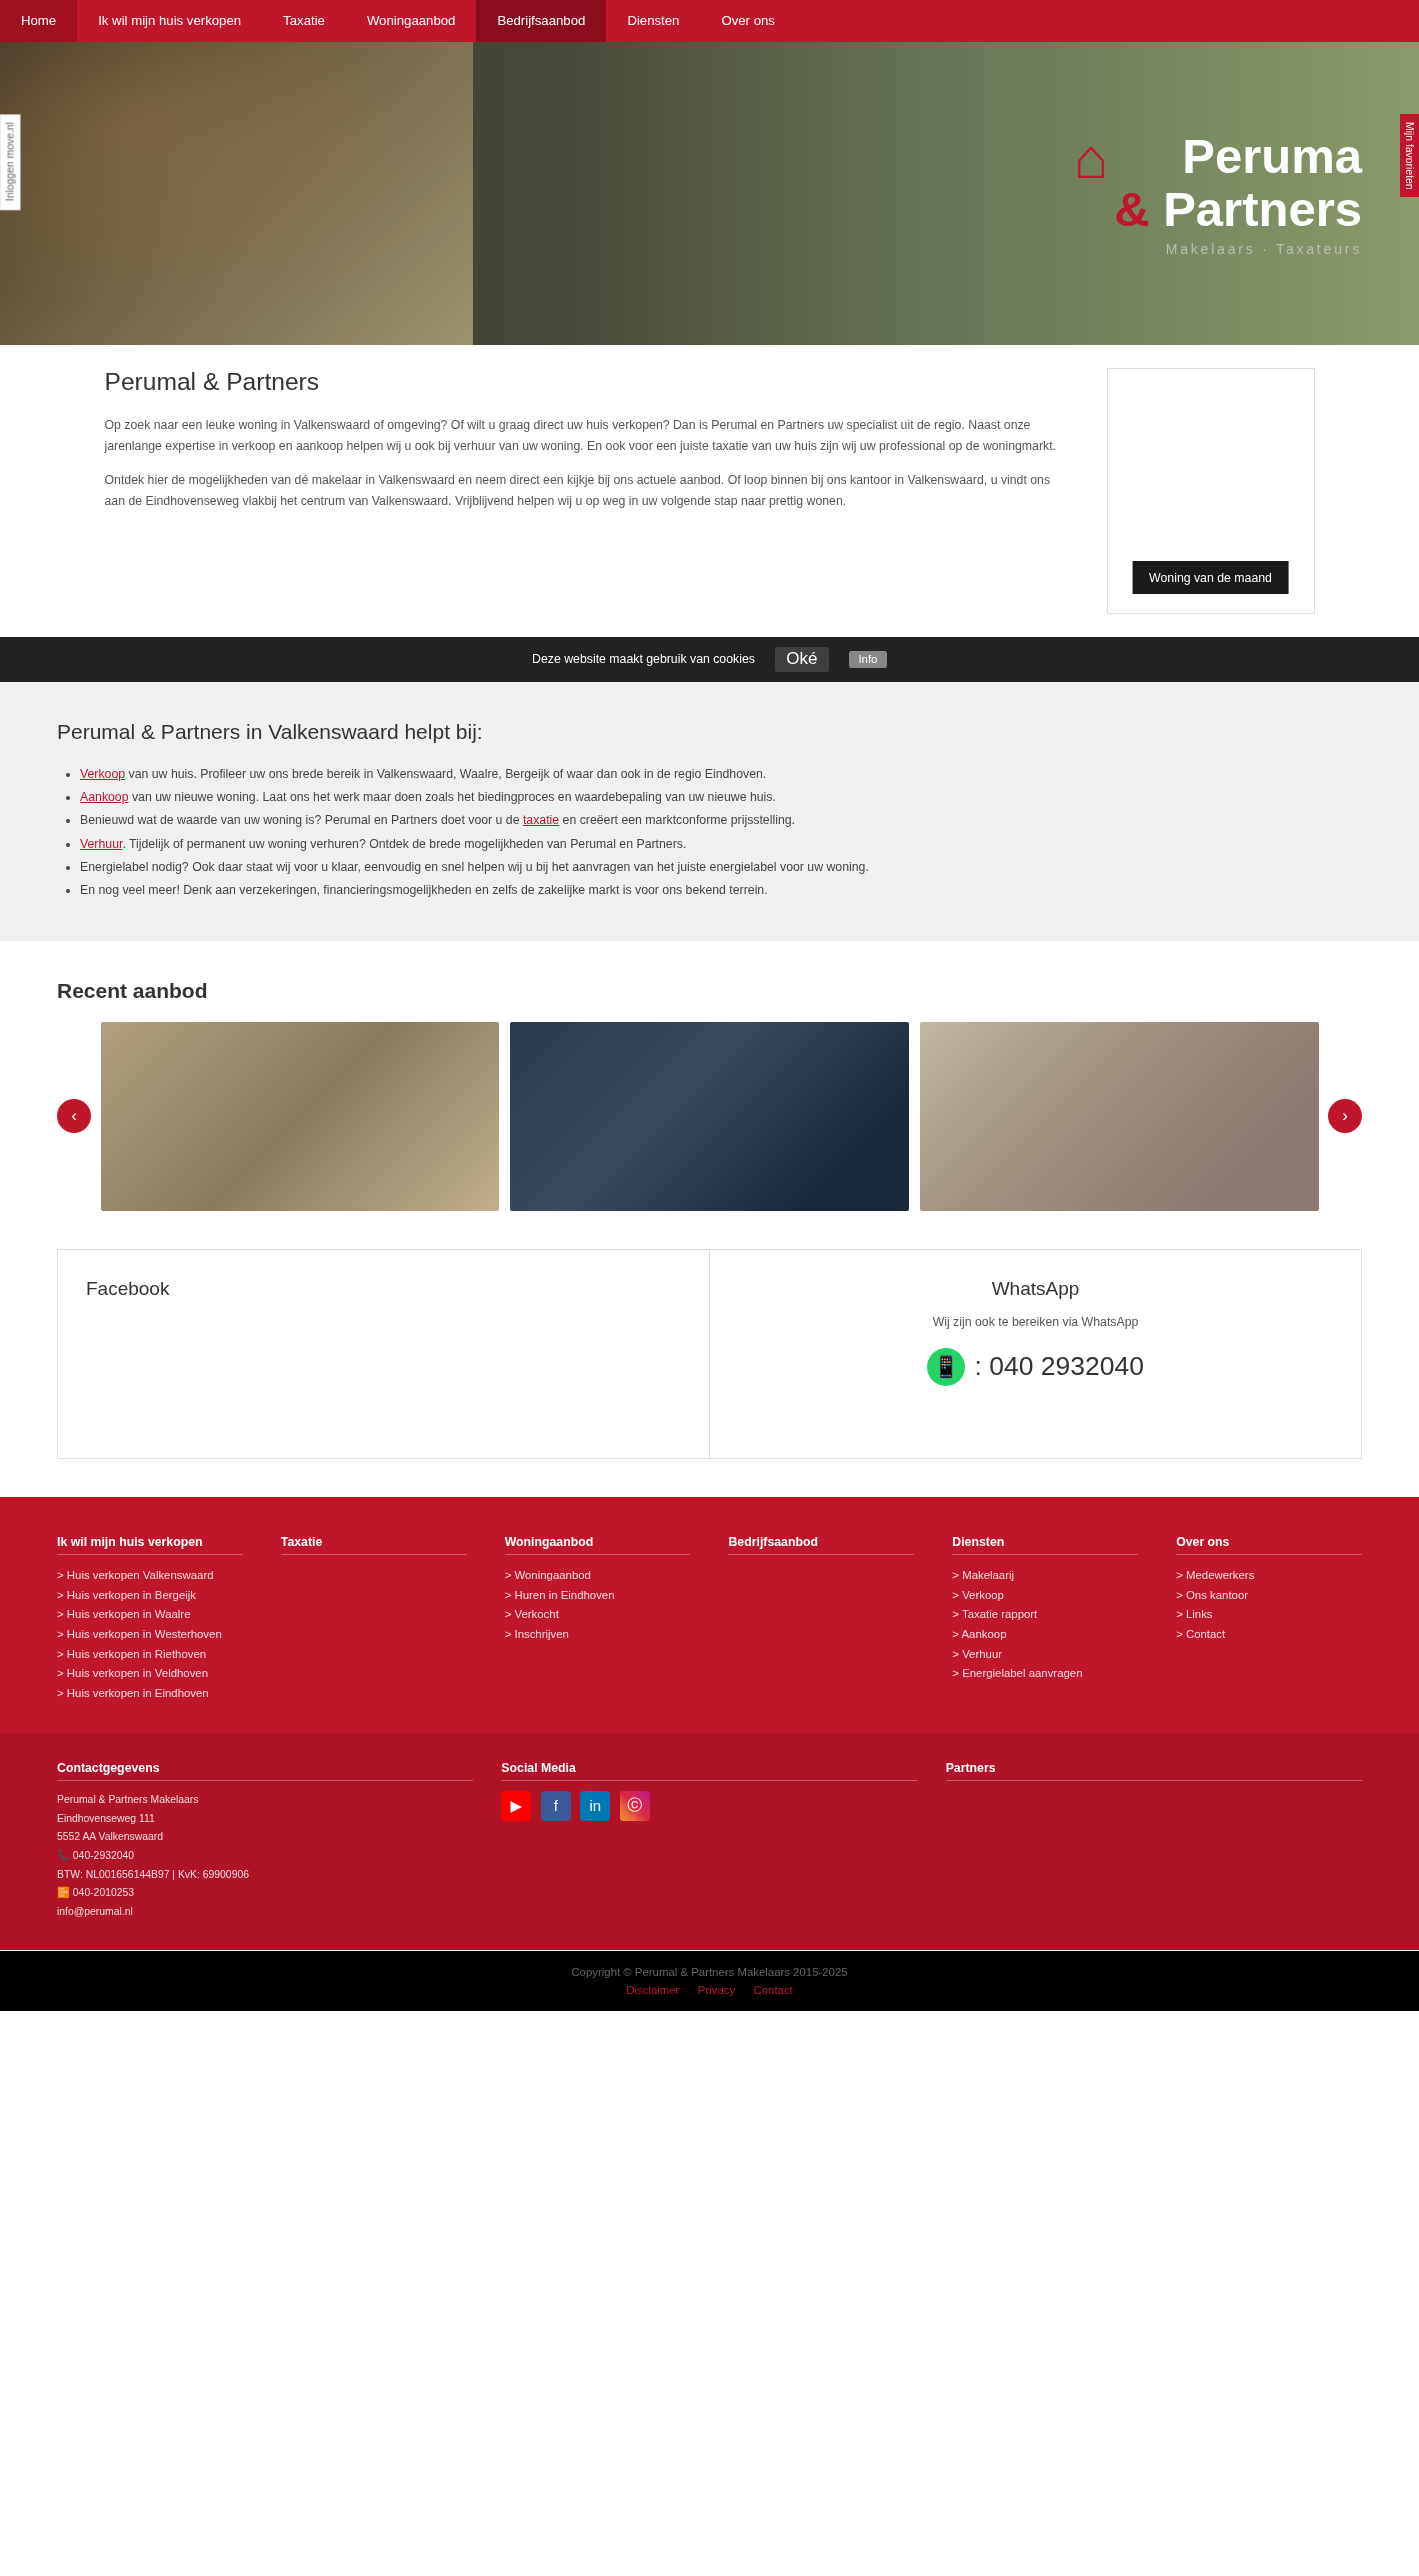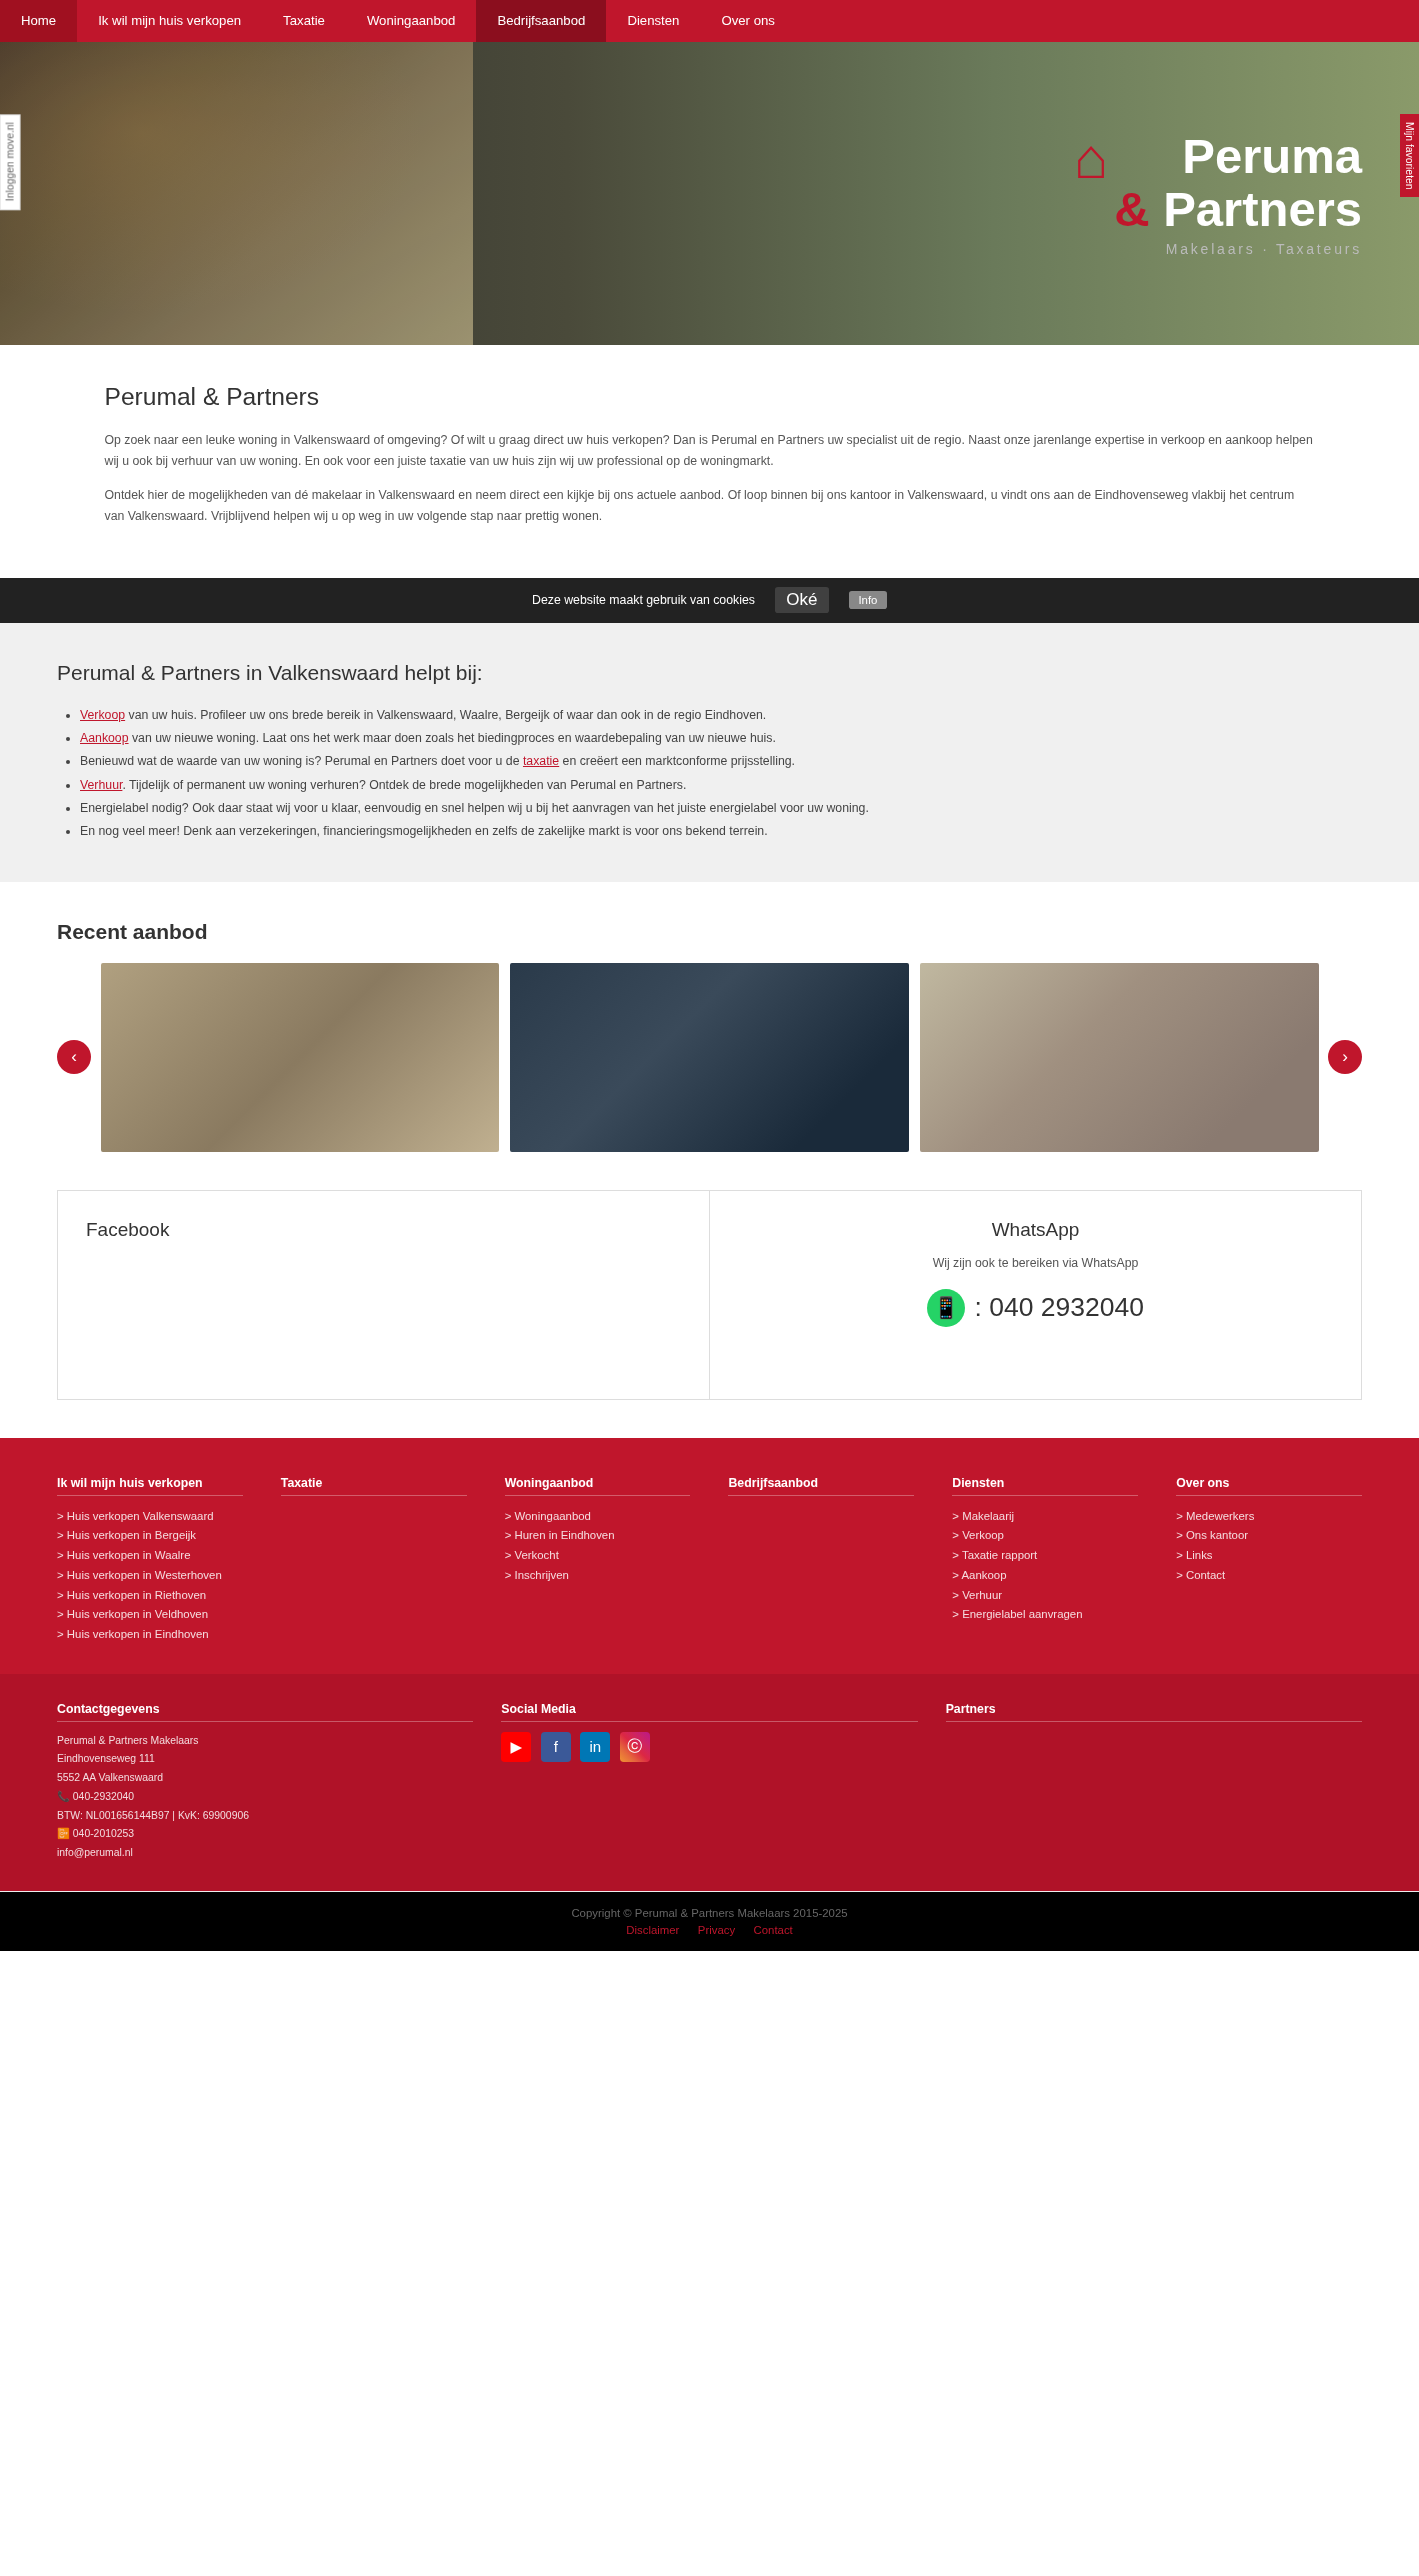--- a/index.html
+++ b/index.html
@@ -20,21 +20,21 @@
     
     .sidebar-login { position: fixed; left: 0; top: 114px; background: #fff; border: 0.9px solid #ddd; writing-mode: vertical-rl; transform: rotate(180deg); font-size: 10.4px; padding: 7.6px 3.8px; color: #666; z-index: 100; }
     .sidebar-fav { position: fixed; right: 0; top: 114px; background: #c0162c; color: #fff; writing-mode: vertical-rl; font-size: 10.4px; padding: 7.6px 3.8px; z-index: 100; }
 
     
     .cookie-bar { background: #222; color: #fff; text-align: center; padding: 9.5px; font-size: 12.3px; display: flex; align-items: center; justify-content: center; gap: 20px; }
     .cookie-bar .ok-btn { background: #404040; color: #fff; border: none; padding: 2.8px 11.4px; border-radius: 2.8px; cursor: pointer; font-size: 17px; }
     .cookie-bar .info-btn { background: #888; color: #fff; border: none; padding: 2.8px 9.5px; border-radius: 2.8px; cursor: pointer; font-size: 11.4px; }
 
     
-    .main-section { max-width: 1324px; margin: 0 auto; padding: 38px 57px; display: flex; gap: 38px; }
+    .main-section { max-width: 1324px; margin: 0 auto; padding: 23px 57px; display: flex; gap: 38px; }
     .main-text { flex: 1; }
     .main-text h2 { font-size: 24.6px; font-weight: normal; margin-bottom: 19px; color: #333; }
     .main-text p { line-height: 1.7; margin-bottom: 13.2px; font-size: 12.3px; color: #555; }
     .main-sidebar-card { width: 208px; border: 0.9px solid #ddd; min-height: 246px; position: relative; flex-shrink: 0; }
     .woning-btn { position: absolute; bottom: 19px; left: 50%; transform: translateX(-50%); background: #1a1a1a; color: #fff; padding: 9.5px 17px; font-size: 12.3px; white-space: nowrap; border: none; cursor: pointer; }
 
     
     .helpt-section { background: #f0f0f0; padding: 38px 57px; }
     .helpt-section h2 { font-size: 21px; font-weight: normal; margin-bottom: 19px; color: #333; }
     .helpt-section ul { list-style: disc; padding-left: 23px; }
@@ -123,20 +123,23 @@
     </div>
   </div>
 </div>
 
 <div class="main-section">
   <div class="main-text">
     <h2>Perumal &amp; Partners</h2>
     <p>Op zoek naar een leuke woning in Valkenswaard of omgeving? Of wilt u graag direct uw huis verkopen? Dan is Perumal en Partners uw specialist uit de regio. Naast onze jarenlange expertise in verkoop en aankoop helpen wij u ook bij verhuur van uw woning. En ook voor een juiste taxatie van uw huis zijn wij uw professional op de woningmarkt.</p>
     <p>Ontdek hier de mogelijkheden van dé makelaar in Valkenswaard en neem direct een kijkje bij ons actuele aanbod. Of loop binnen bij ons kantoor in Valkenswaard, u vindt ons aan de Eindhovenseweg vlakbij het centrum van Valkenswaard. Vrijblijvend helpen wij u op weg in uw volgende stap naar prettig wonen.</p>
   </div>
+  <div class="main-sidebar-card">
+    <button class="woning-btn">Woning van de maand</button>
+  </div>
 </div>
 
 <div class="cookie-bar">
   <span>Deze website maakt gebruik van cookies</span>
   <button class="ok-btn">Oké</button>
   <button class="info-btn">Info</button>
 </div>
 
 <div class="helpt-section">
   <h2>Perumal &amp; Partners in Valkenswaard helpt bij:</h2>

